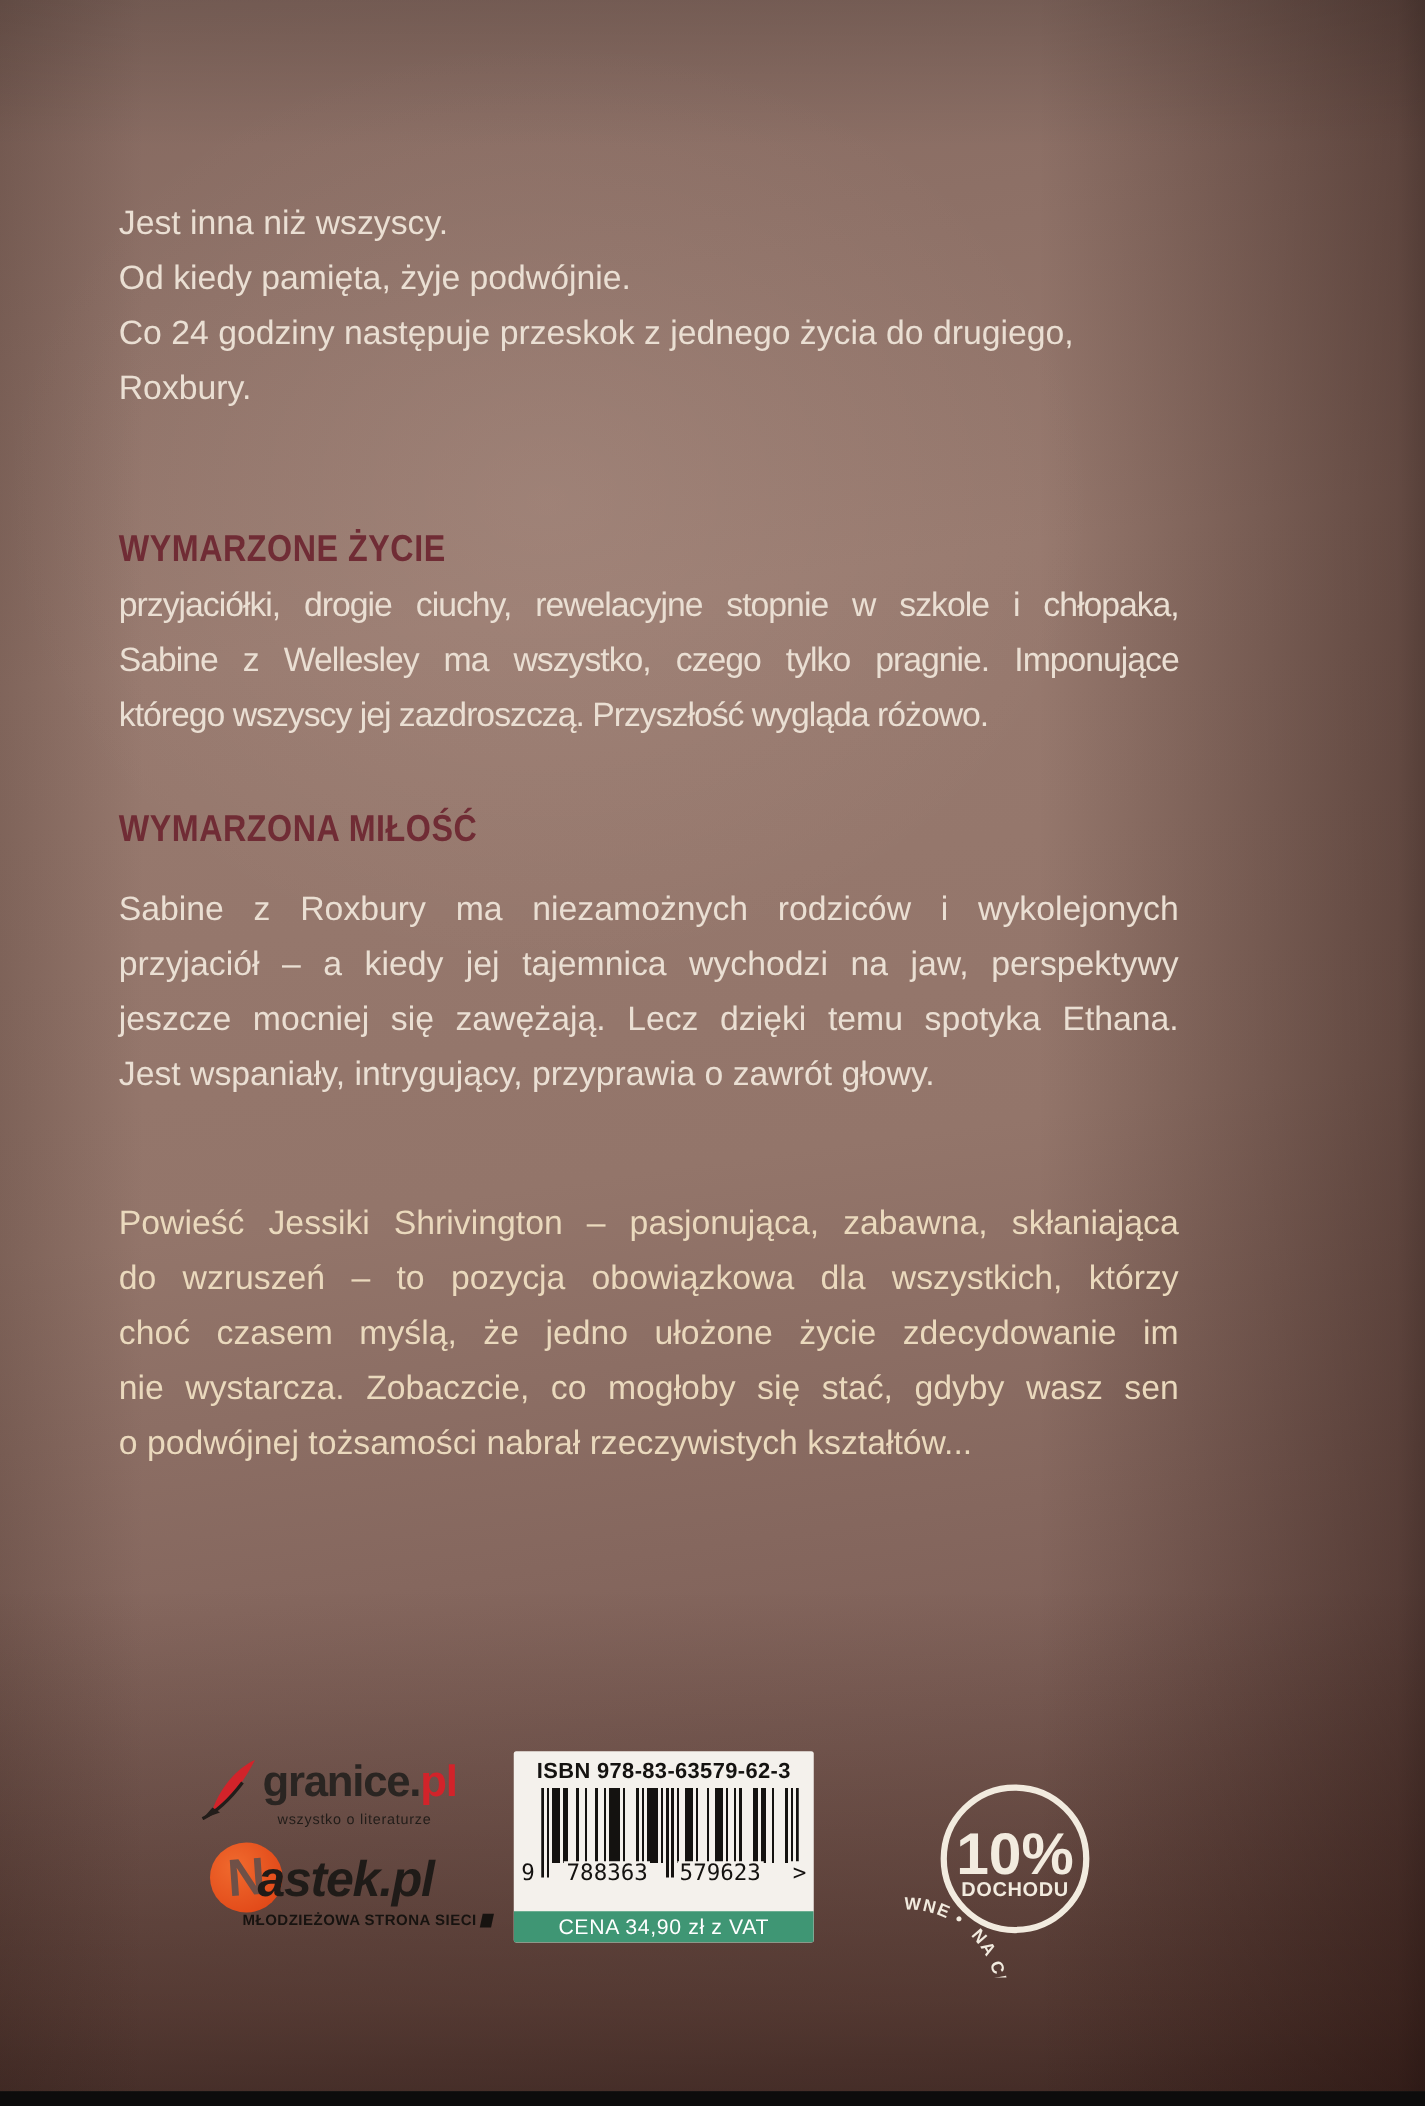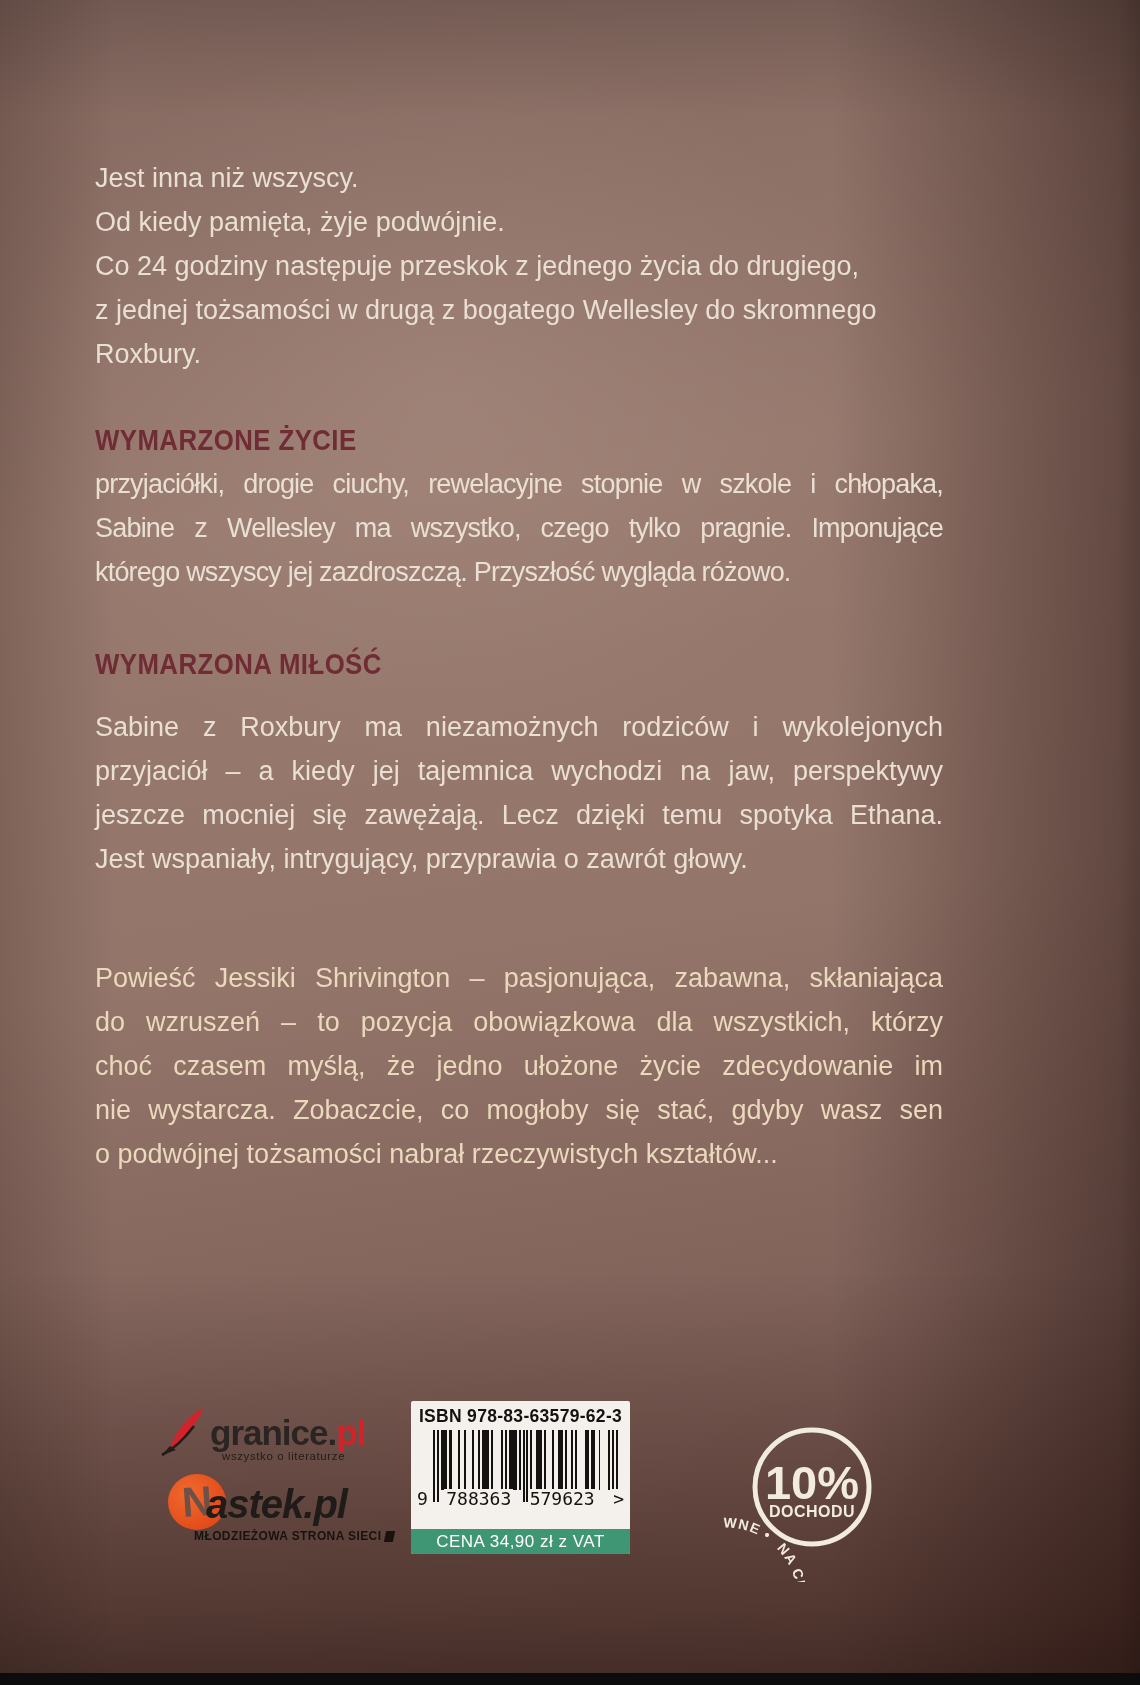--- a/index.html
+++ b/index.html
@@ -18,38 +18,38 @@
   
   .txt{position:absolute;left:95px;width:848px;color:#eadfd3;font-size:27px;line-height:44px;}
   .txt .ln{text-align:left;}
   .txt .ln.just{text-align:justify;text-align-last:justify;}
   .tight{letter-spacing:-0.8px;}
   .heading{position:absolute;left:95px;color:#702c35;font-size:30px;font-weight:700;line-height:32px;}
   .heading>span{display:inline-block;transform:scaleX(0.86);transform-origin:left center;letter-spacing:0.5px;}
   .outro{color:#ead9bd;}
   
   .granice{position:absolute;left:160px;top:1406px;width:230px;height:60px;}
-  .granice .row{display:flex;align-items:center;}
+  .granice .row{display:flex;align-items:flex-start;}
   .gr-word{font-size:35px;font-weight:700;letter-spacing:-1px;color:#2a2522;line-height:40px;}
   .gr-word .red{color:#d2232a;}
   .gr-tag{position:absolute;left:62px;top:44px;font-size:11.5px;font-weight:500;
           letter-spacing:0.6px;color:#221d1a;}
   .nastek{position:absolute;left:160px;top:1472px;width:230px;height:75px;}
   .n-blob{position:absolute;left:8px;top:2px;width:58px;height:56px;border-radius:50%;
           background:radial-gradient(circle at 35% 35%, #f06a2e, #dd3f12);
           display:flex;align-items:center;justify-content:center;}
   .n-blob span{font-size:42px;font-weight:700;color:#6f5047;transform:rotate(-4deg);line-height:1;}
   .n-word{position:absolute;left:46px;top:10px;font-size:40px;font-weight:700;font-style:italic;
           letter-spacing:-1px;color:#1f1b18;line-height:44px;}
   .n-tag{position:absolute;left:12px;top:57px;font-size:12px;font-weight:700;letter-spacing:0.4px;
          color:#171310;white-space:nowrap;margin-left:22px;}
   .n-flag{display:inline-block;width:9px;height:11px;background:#171310;margin-left:4px;
           transform:skewX(-12deg);vertical-align:middle;}
   
-  .bclabel{position:absolute;left:411px;top:1401px;width:219px;height:153px;background:#f4f1ec;
+  .bclabel{position:absolute;left:411px;top:1401px;width:240px;height:153px;background:#f4f1ec;
            border-radius:2px;overflow:hidden;}
   .isbn{margin-top:5px;text-align:center;font-size:17.5px;font-weight:700;color:#141210;
         letter-spacing:0.3px;}
   .bars{height:72px;margin:3px 12px 0 22px;position:relative;}
   .digits{position:relative;margin:-13px 4px 0 4px;display:flex;justify-content:space-between;
           font-family:"DejaVu Sans Mono",monospace;font-size:18px;color:#141210;line-height:20px;}
   .digits span{background:#f4f1ec;padding:0 2px;}
   .priceband{position:absolute;left:0;right:0;bottom:0;height:25px;background:#3f9674;
              color:#ffffff;font-size:17px;letter-spacing:0.5px;text-align:center;line-height:25px;}
   
@@ -61,21 +61,20 @@
 </head>
 <body>
 
 <div class="page">
   <div class="cover">
 
     <div class="txt" style="top:156px;">
       <div class="ln">Jest inna niż wszyscy.</div>
       <div class="ln">Od kiedy pamięta, żyje podwójnie.</div>
       <div class="ln">Co 24 godziny następuje przeskok z jednego życia do drugiego,</div>
-      <div class="ln">z jednej tożsamości w drugą z bogatego Wellesley do skromnego</div>
       <div class="ln">Roxbury.</div>
     </div>
 
     <div class="heading" style="top:424px;">
       <span>WYMARZONE ŻYCIE</span>
     </div>
     <div class="txt tight" style="top:462px;">
       <div class="ln just">przyjaciółki, drogie ciuchy, rewelacyjne stopnie w szkole i chłopaka,</div>
       <div class="ln just">Sabine z Wellesley ma wszystko, czego tylko pragnie. Imponujące</div>
       <div class="ln">którego wszyscy jej zazdroszczą. Przyszłość wygląda różowo.</div>

